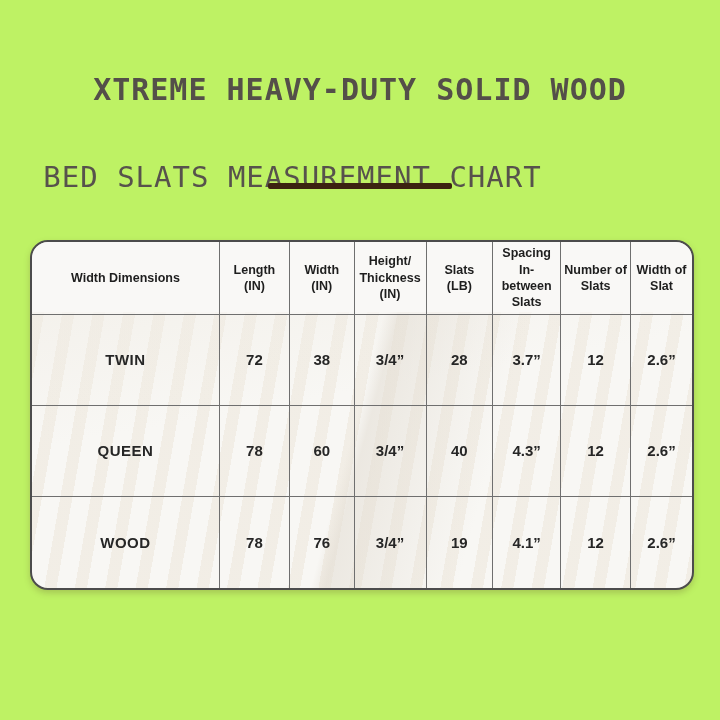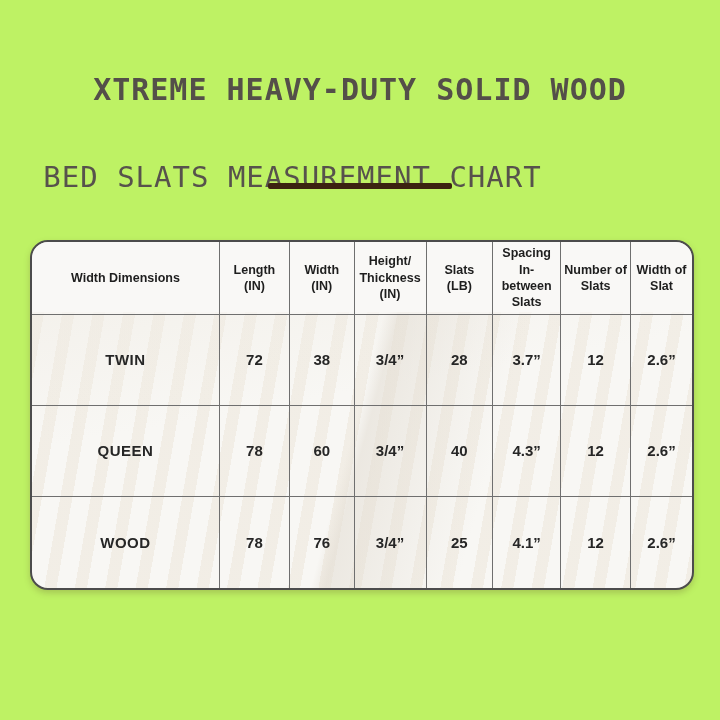--- a/index.html
+++ b/index.html
@@ -139,21 +139,21 @@
           <td>40</td>
           <td>4.3”</td>
           <td>12</td>
           <td>2.6”</td>
         </tr>
         <tr>
           <td class="rowlabel">WOOD</td>
           <td>78</td>
           <td>76</td>
           <td>3/4”</td>
-          <td>25</td>
+          <td>19</td>
           <td>4.1”</td>
           <td>12</td>
           <td>2.6”</td>
         </tr>
       </tbody>
     </table>
   </div>
 
 </div>
 

